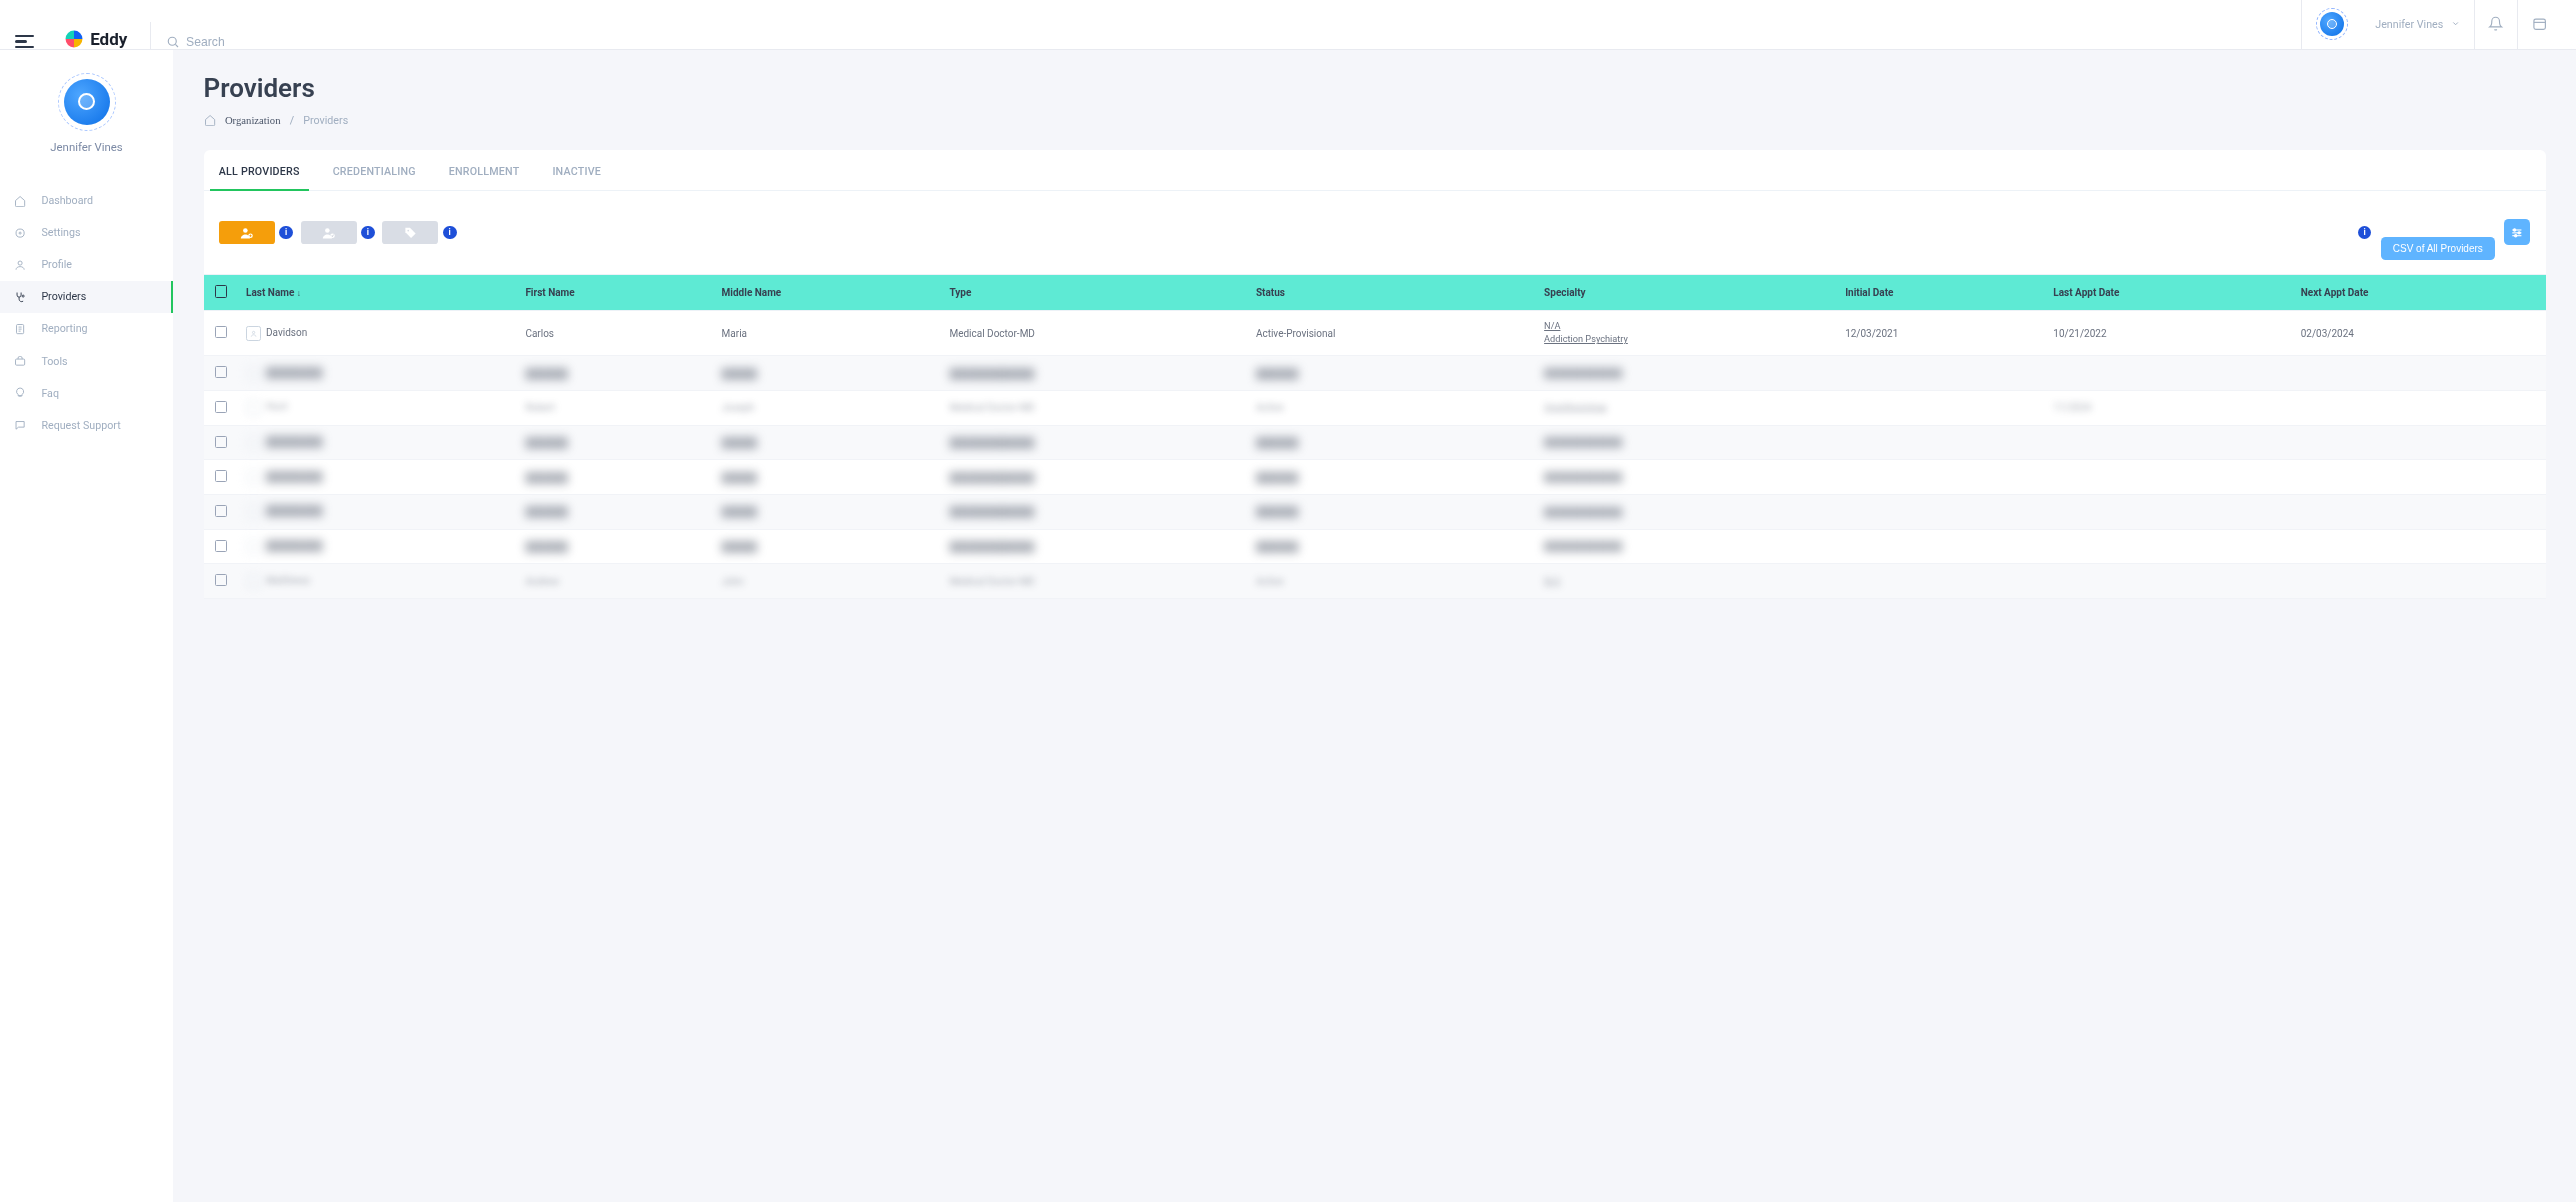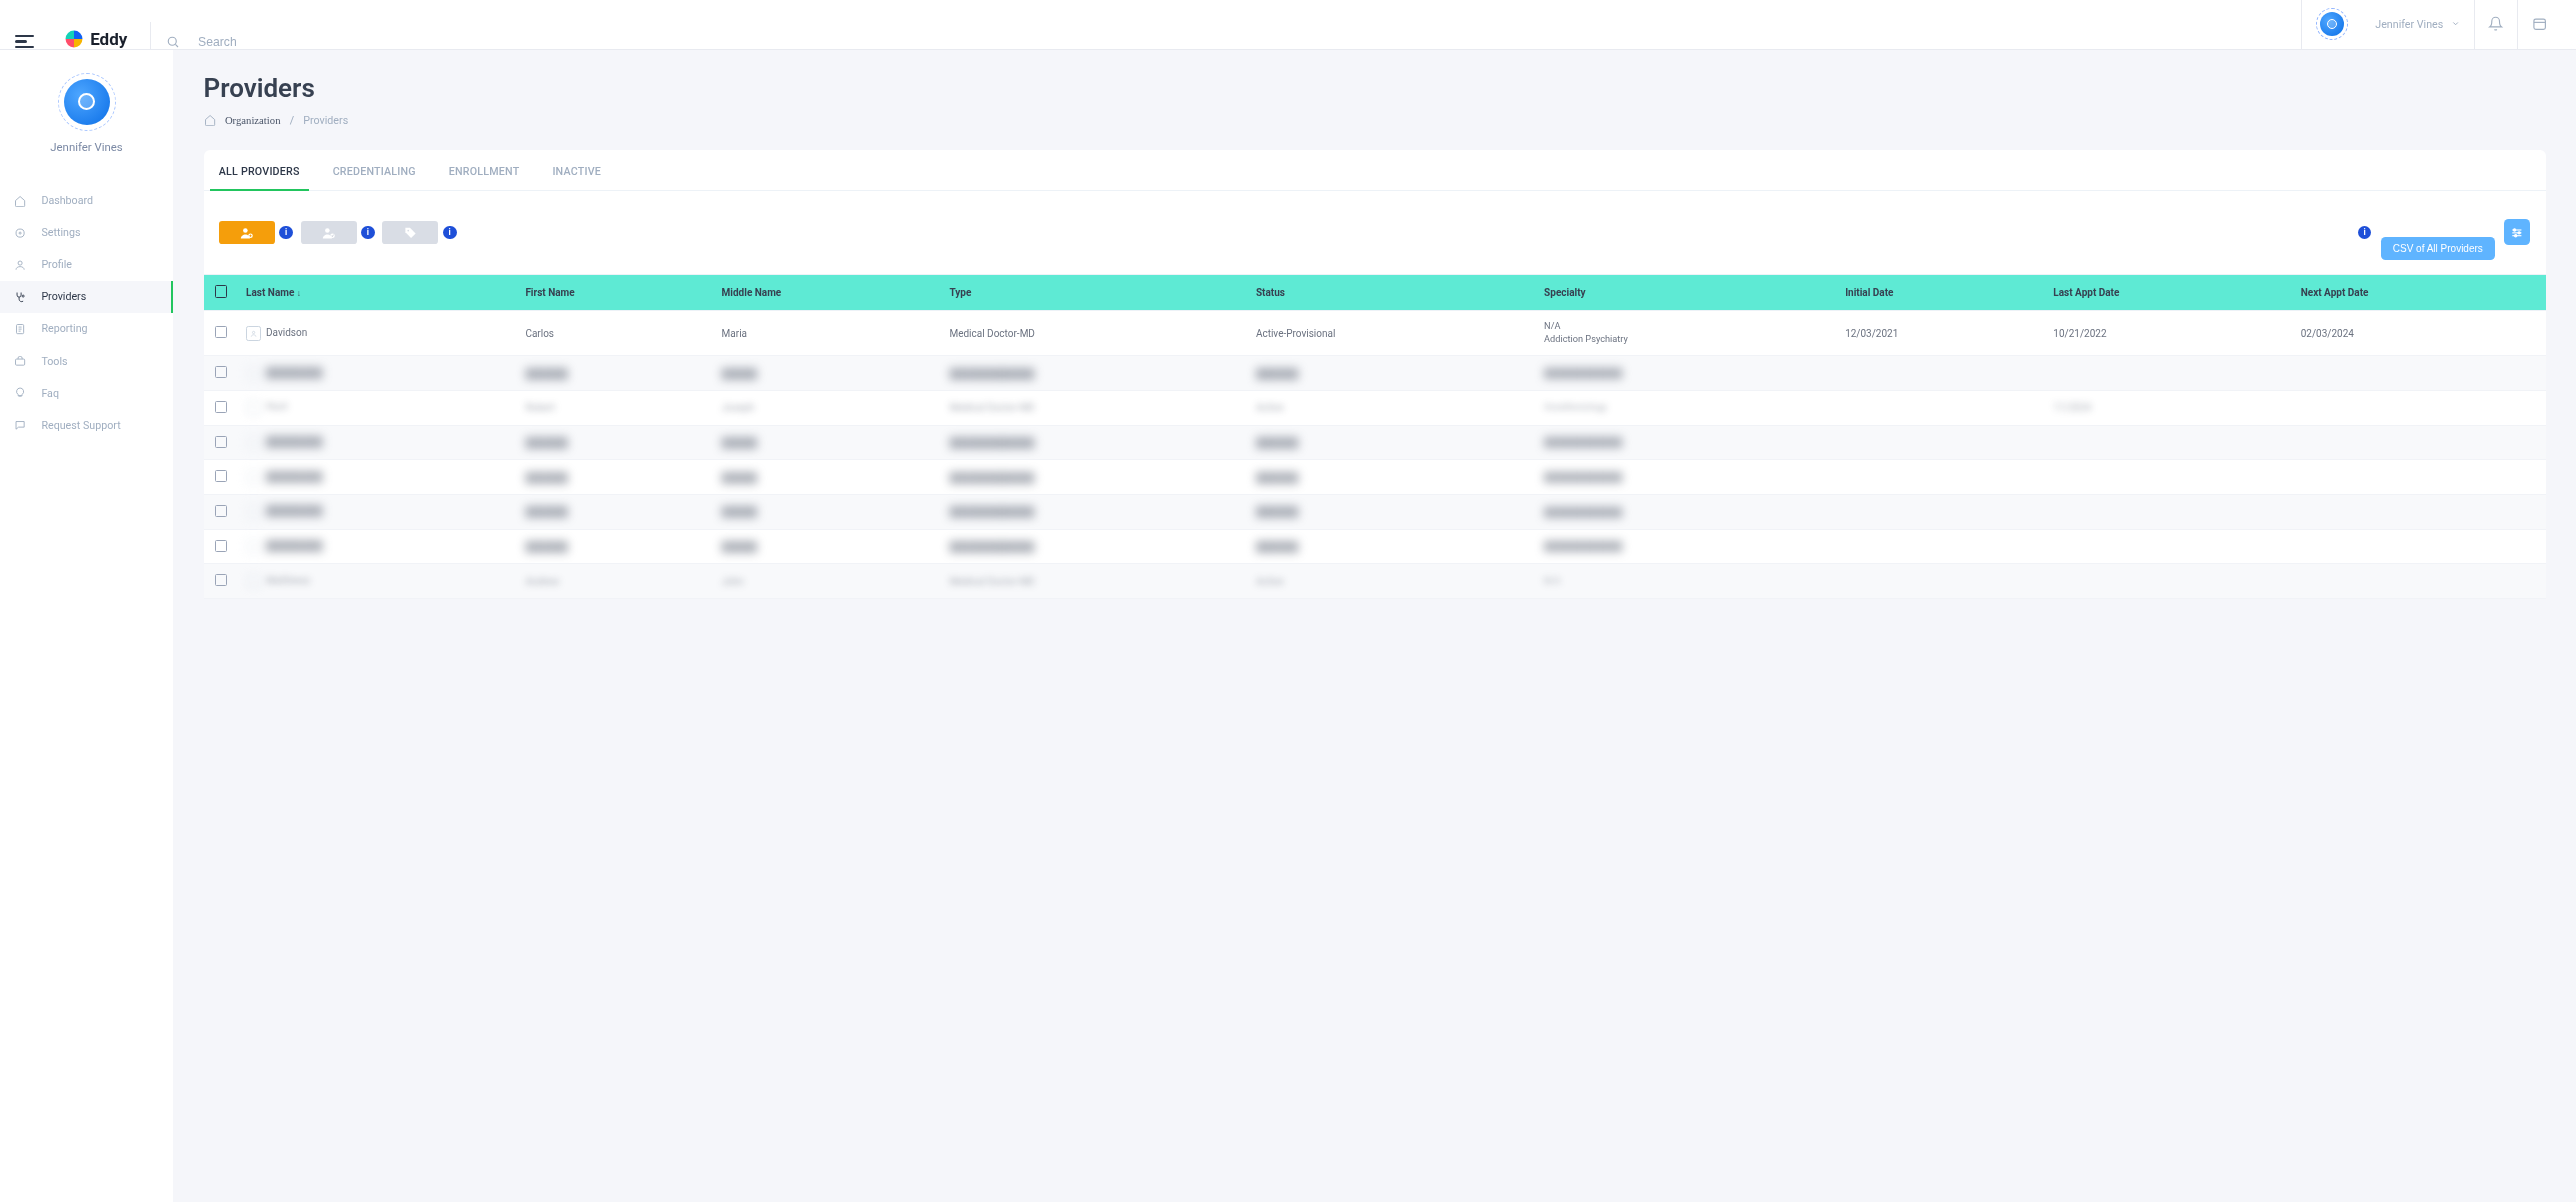--- a/index.html
+++ b/index.html
@@ -8,21 +8,21 @@
 
 .top-header { height: 50px; background: #fff; border-bottom: 0.8px solid #e8eaf0; display: flex; align-items: flex-end; padding: 0 15.3px; }
 .hamburger { width: 18.3px; height: 15.3px; display: flex; flex-direction: column; justify-content: center; gap:3.1px; margin-right: 30.5px; cursor: pointer; }
 .hamburger span { display: block; height: 2.3px; background: #2d3748; border-radius: 1.5px; }
 .hamburger span:nth-child(1){width:18.3px}
 .hamburger span:nth-child(2){width:12.2px}
 .hamburger span:nth-child(3){width:18.3px}
 .logo { display: flex; align-items: center; gap: 6.1px; font-weight: 700; font-size: 17px; color: #1a202c; margin-right: 23px;}
 .logo-mark { width: 20px; height: 20px; position: relative; }
 .divider-v { width: 0.8px; height: 27.5px; background: #e8eaf0; margin-right: 15.3px; }
-.search-wrap { flex: 1; display: flex; align-items: center; gap: 18px; color: #a0aec0; }
+.search-wrap { flex: 1; display: flex; align-items: center; gap: 6px; color: #a0aec0; }
 .search-wrap input { border: none; outline: none; font-size: 12.2px; color:#4a5568; width: 305px; }
 .search-wrap input::placeholder { color: #a0aec0; }
 .header-right { display: flex; align-items: center; gap: 0; }
 .hr-zone { display:flex; align-items:center; padding:0 13.7px; height:50px;}
 .hr-sep { width:0.8px; height:50px; background:#e8eaf0;}
 .avatar-ring-sm { width: 32px; height: 32px; border-radius: 50%; border: 0.8px dashed #90b4ff; display: flex; align-items: center; justify-content: center; }
 .avatar-sm { width: 24.4px; height: 24.4px; border-radius: 50%; background: radial-gradient(circle at 35% 35%, #4da6ff, #0b6ee6); display:flex; align-items:center; justify-content:center;}
 .avatar-sm-inner{ width:10.7px;height:10.7px;border-radius:50%; background:#fff3; border:1.5px solid #fff;}
 .user-btn { display:flex; align-items:center; gap:7.6px; color:#a0aec0; cursor:pointer; font-size:10.7px;}
 .icon-btn { color:#a0aec0; cursor:pointer; display:flex; align-items:center;}
@@ -68,21 +68,21 @@
 table { width:100%; border-collapse:collapse;}
 thead th { text-align:left; font-size:10px; font-weight:700; color:#374151; padding:10.7px 7.6px; border-top:0.8px solid #edf2f7; border-bottom:0.8px solid #edf2f7; background:#5eead4;}
 thead th:first-child, tbody td:first-child { width:35px; text-align:center;}
 tbody td { padding:9.2px 7.6px; font-size:10px; color:#6b7280; border-bottom:0.8px solid #f1f3f7; }
 tbody tr.alt { background:#f8f9fb;}
 .chk { width:12.2px; height:12.2px; border:1.5px solid #9aa4b7; border-radius:1.5px; display:inline-block; cursor:pointer;}
 .chk.dark { border-color:#2d3748;}
 .blur-cell { filter: blur(3.8px); opacity:.6;}
 .blur-row td:not(:first-child) { filter: blur(4.6px); opacity:.55;}
 .row-icon { width:15.3px; height:15.3px; border:1.1px solid #cbd5e0; border-radius:2.3px; margin-right:4.6px; display:inline-flex; align-items:center; justify-content:center; vertical-align:middle;}
-.specialty-cell { font-size:9.2px; line-height:1.4;}
+.specialty-cell { font-size:9.2px; line-height:1.4;text-decoration:underline;}
 .sort-arrow { font-size:8.4px; margin-left:2.3px;}
 svg { display:block; }
 </style>
 </head>
 <body>
 
 <div class="top-header">
   <div class="hamburger">
     <span></span>
       <span></span>

